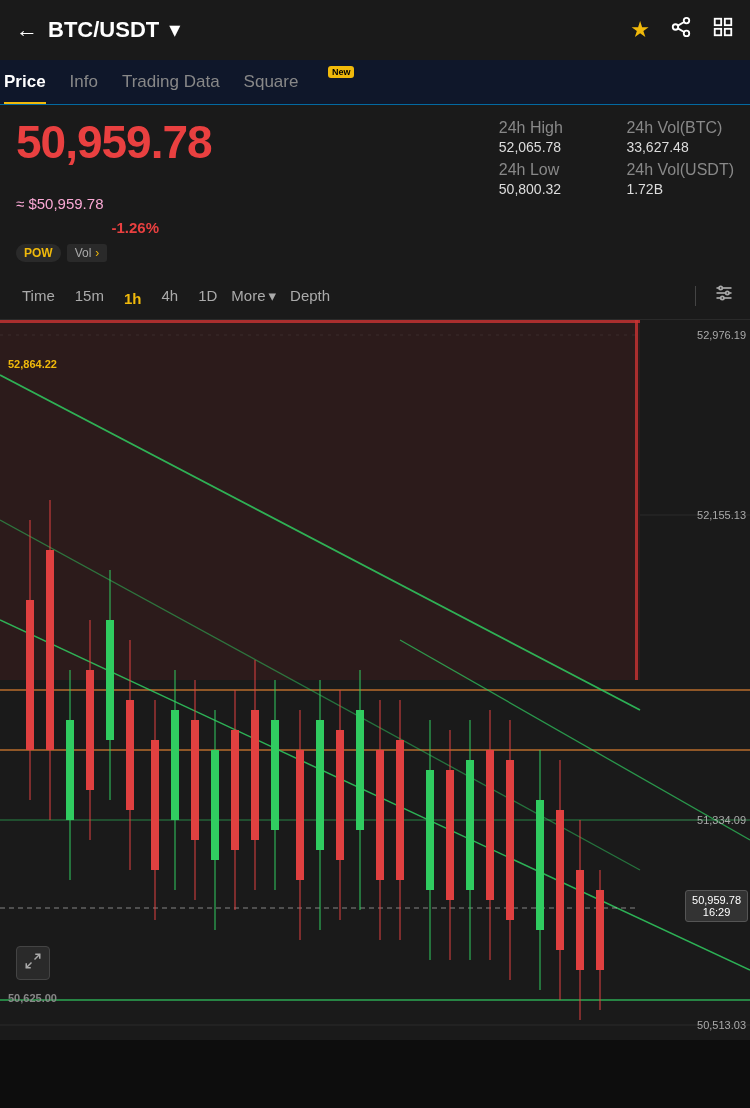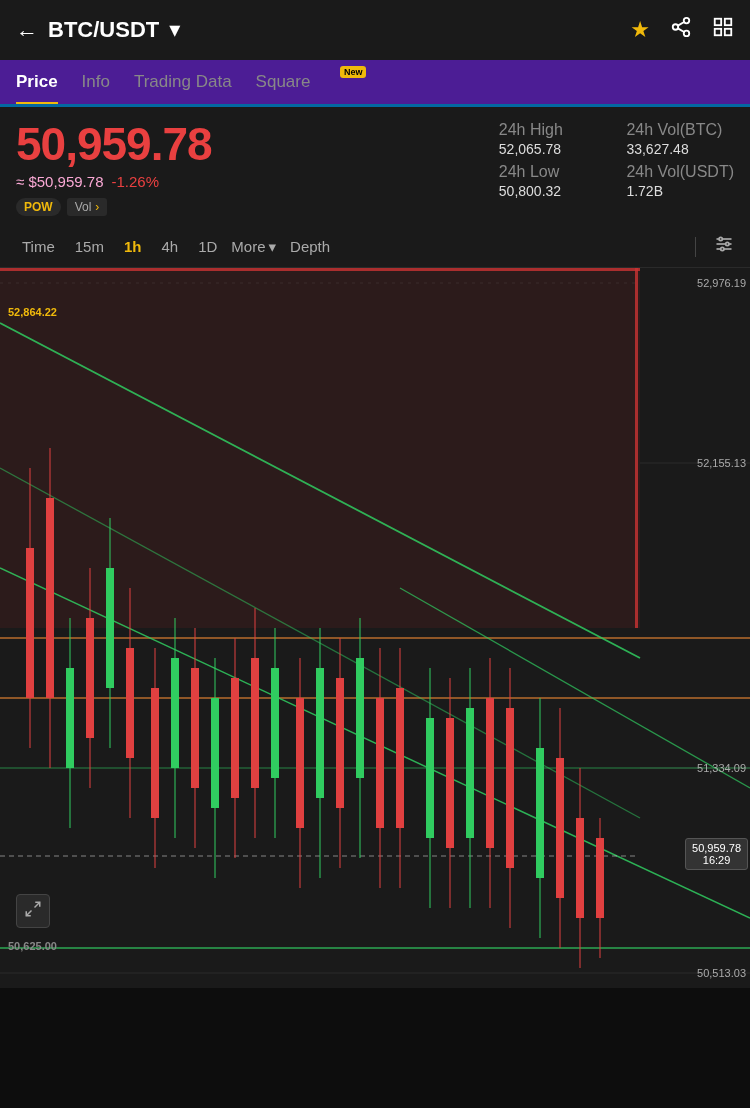--- a/index.html
+++ b/index.html
@@ -44,23 +44,23 @@
       color: #fff;
       font-size: 22px;
       display: flex;
       align-items: center;
     }
     .star-icon { color: #f0b90b; }
 
     
     .tabs {
       display: flex;
-      background: #4c1d95;
-      padding: 0 16px;
-      border-bottom: 3px solid #0369a1;
+      background: #0f172a;
+      padding: 0 4px;
+      border-bottom: 1px solid #0369a1;
       gap: 24px;
     }
     .tab {
       padding: 12px 0;
       font-size: 17px;
       color: #888;
       cursor: pointer;
       position: relative;
       white-space: nowrap;
     }
@@ -113,21 +113,22 @@
       gap: 8px;
       margin-top: 6px;
     }
     .price-approx-value {
       color: #f9a8d4;
       font-size: 15px;
     }
     .price-change {
       color: #e94040;
       font-size: 15px;
-      font-weight: 400;
+      font-weight: 700;
+      margin-top: 48px;
     }
     .price-tags {
       display: flex;
       align-items: center;
       gap: 6px;
       margin-top: 8px;
     }
     .tag-pow {
       background: #2a2a2a;
       color: #f0b90b;
@@ -180,20 +181,21 @@
       background: none;
       border: none;
       color: #aaa;
       font-size: 15px;
       cursor: pointer;
       padding: 4px 6px;
     }
     .toolbar-btn.active {
       color: #f0b90b;
       font-weight: 700;
+      margin-top: 6px;
     }
     .toolbar-more {
       display: flex;
       align-items: center;
       gap: 3px;
       color: #aaa;
       font-size: 15px;
       cursor: pointer;
     }
     .toolbar-sep {

